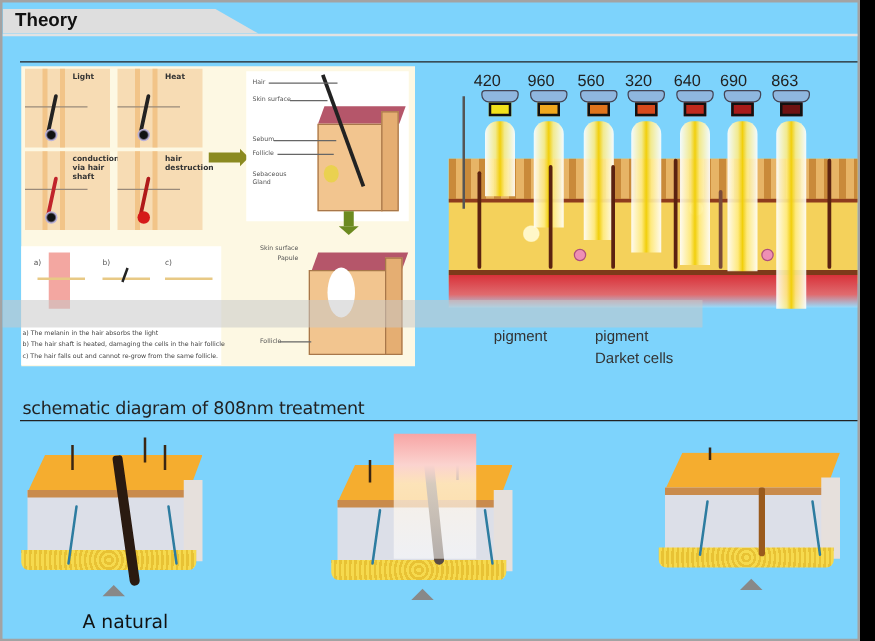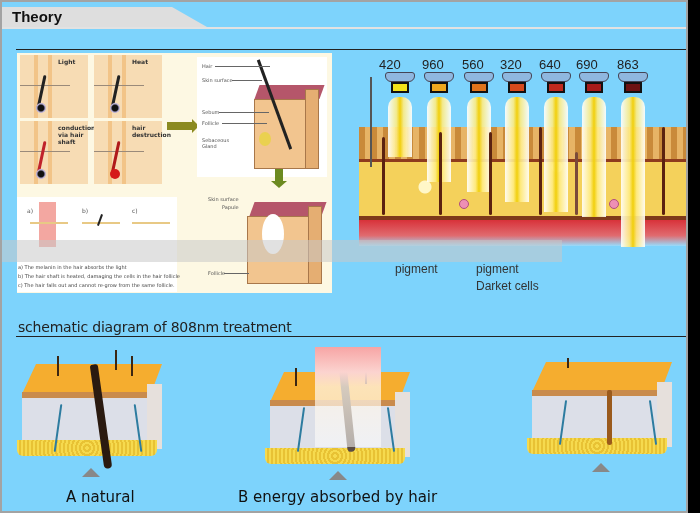--- a/index.html
+++ b/index.html
@@ -272,21 +272,20 @@
     <div class="side"></div>
     <div class="fat"></div>
     <div class="vessel" style="left:35px; top:35px; height:45px; transform:rotate(8deg);"></div>
     <div class="vessel" style="left:125px; top:35px; height:45px; transform:rotate(-8deg);"></div>
     <div class="hair808" style="left:78px; top:-10px; height:90px; background:#5a4c44; transform:rotate(-6deg);"></div>
     <div class="shaft" style="left:30px; top:-4px; height:18px;"></div>
     <div class="shaft" style="left:100px; top:-6px; height:18px;"></div>
   </div>
   <div id="laser-beam"></div>
   <div class="pointer" style="left:327px; top:469px;"></div>
-  <div class="cube-caption" style="left:236px; top:486px;">B energy absorbed by hair</div>
 
   <div class="cube" style="left:525px; top:360px;">
     <div class="top"></div>
     <div class="front"></div>
     <div class="side"></div>
     <div class="fat"></div>
     <div class="vessel" style="left:35px; top:38px; height:45px; transform:rotate(8deg);"></div>
     <div class="vessel" style="left:125px; top:38px; height:45px; transform:rotate(-8deg);"></div>
     <div class="hair808" style="left:80px; top:28px; height:55px; width:5px; background:#9a5a1c;"></div>
     <div class="shaft" style="left:40px; top:-4px; height:10px;"></div>

